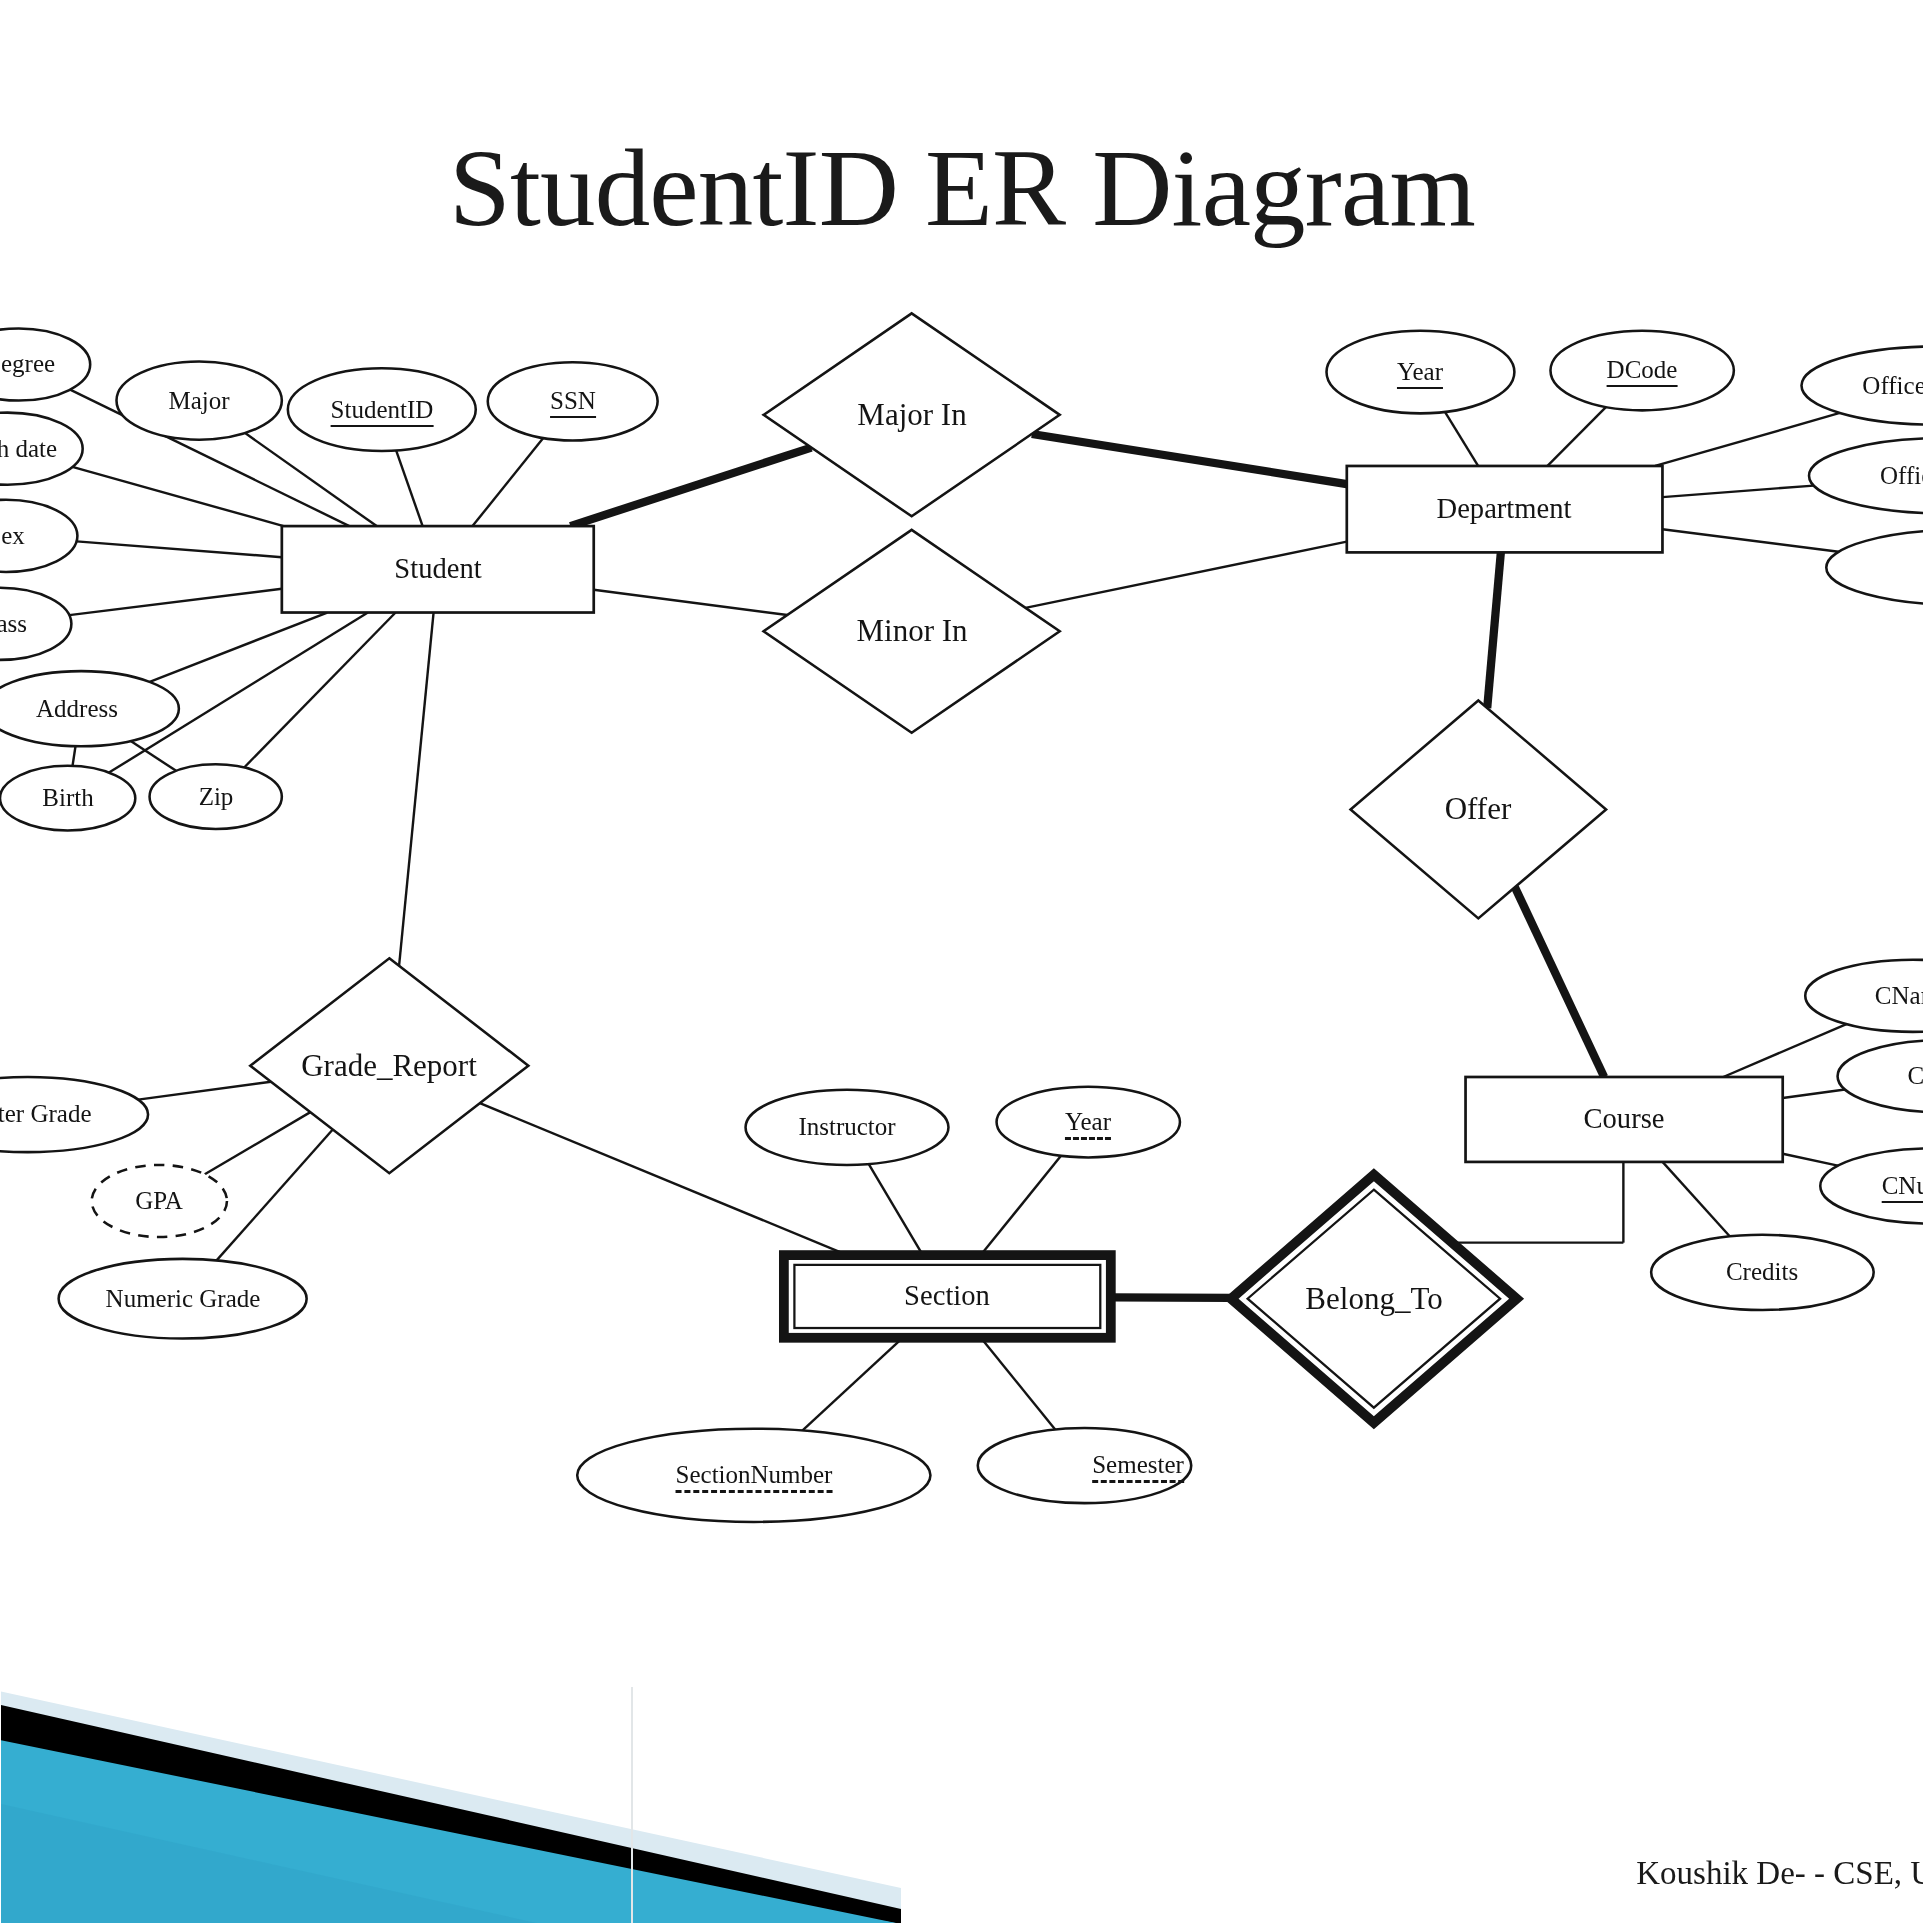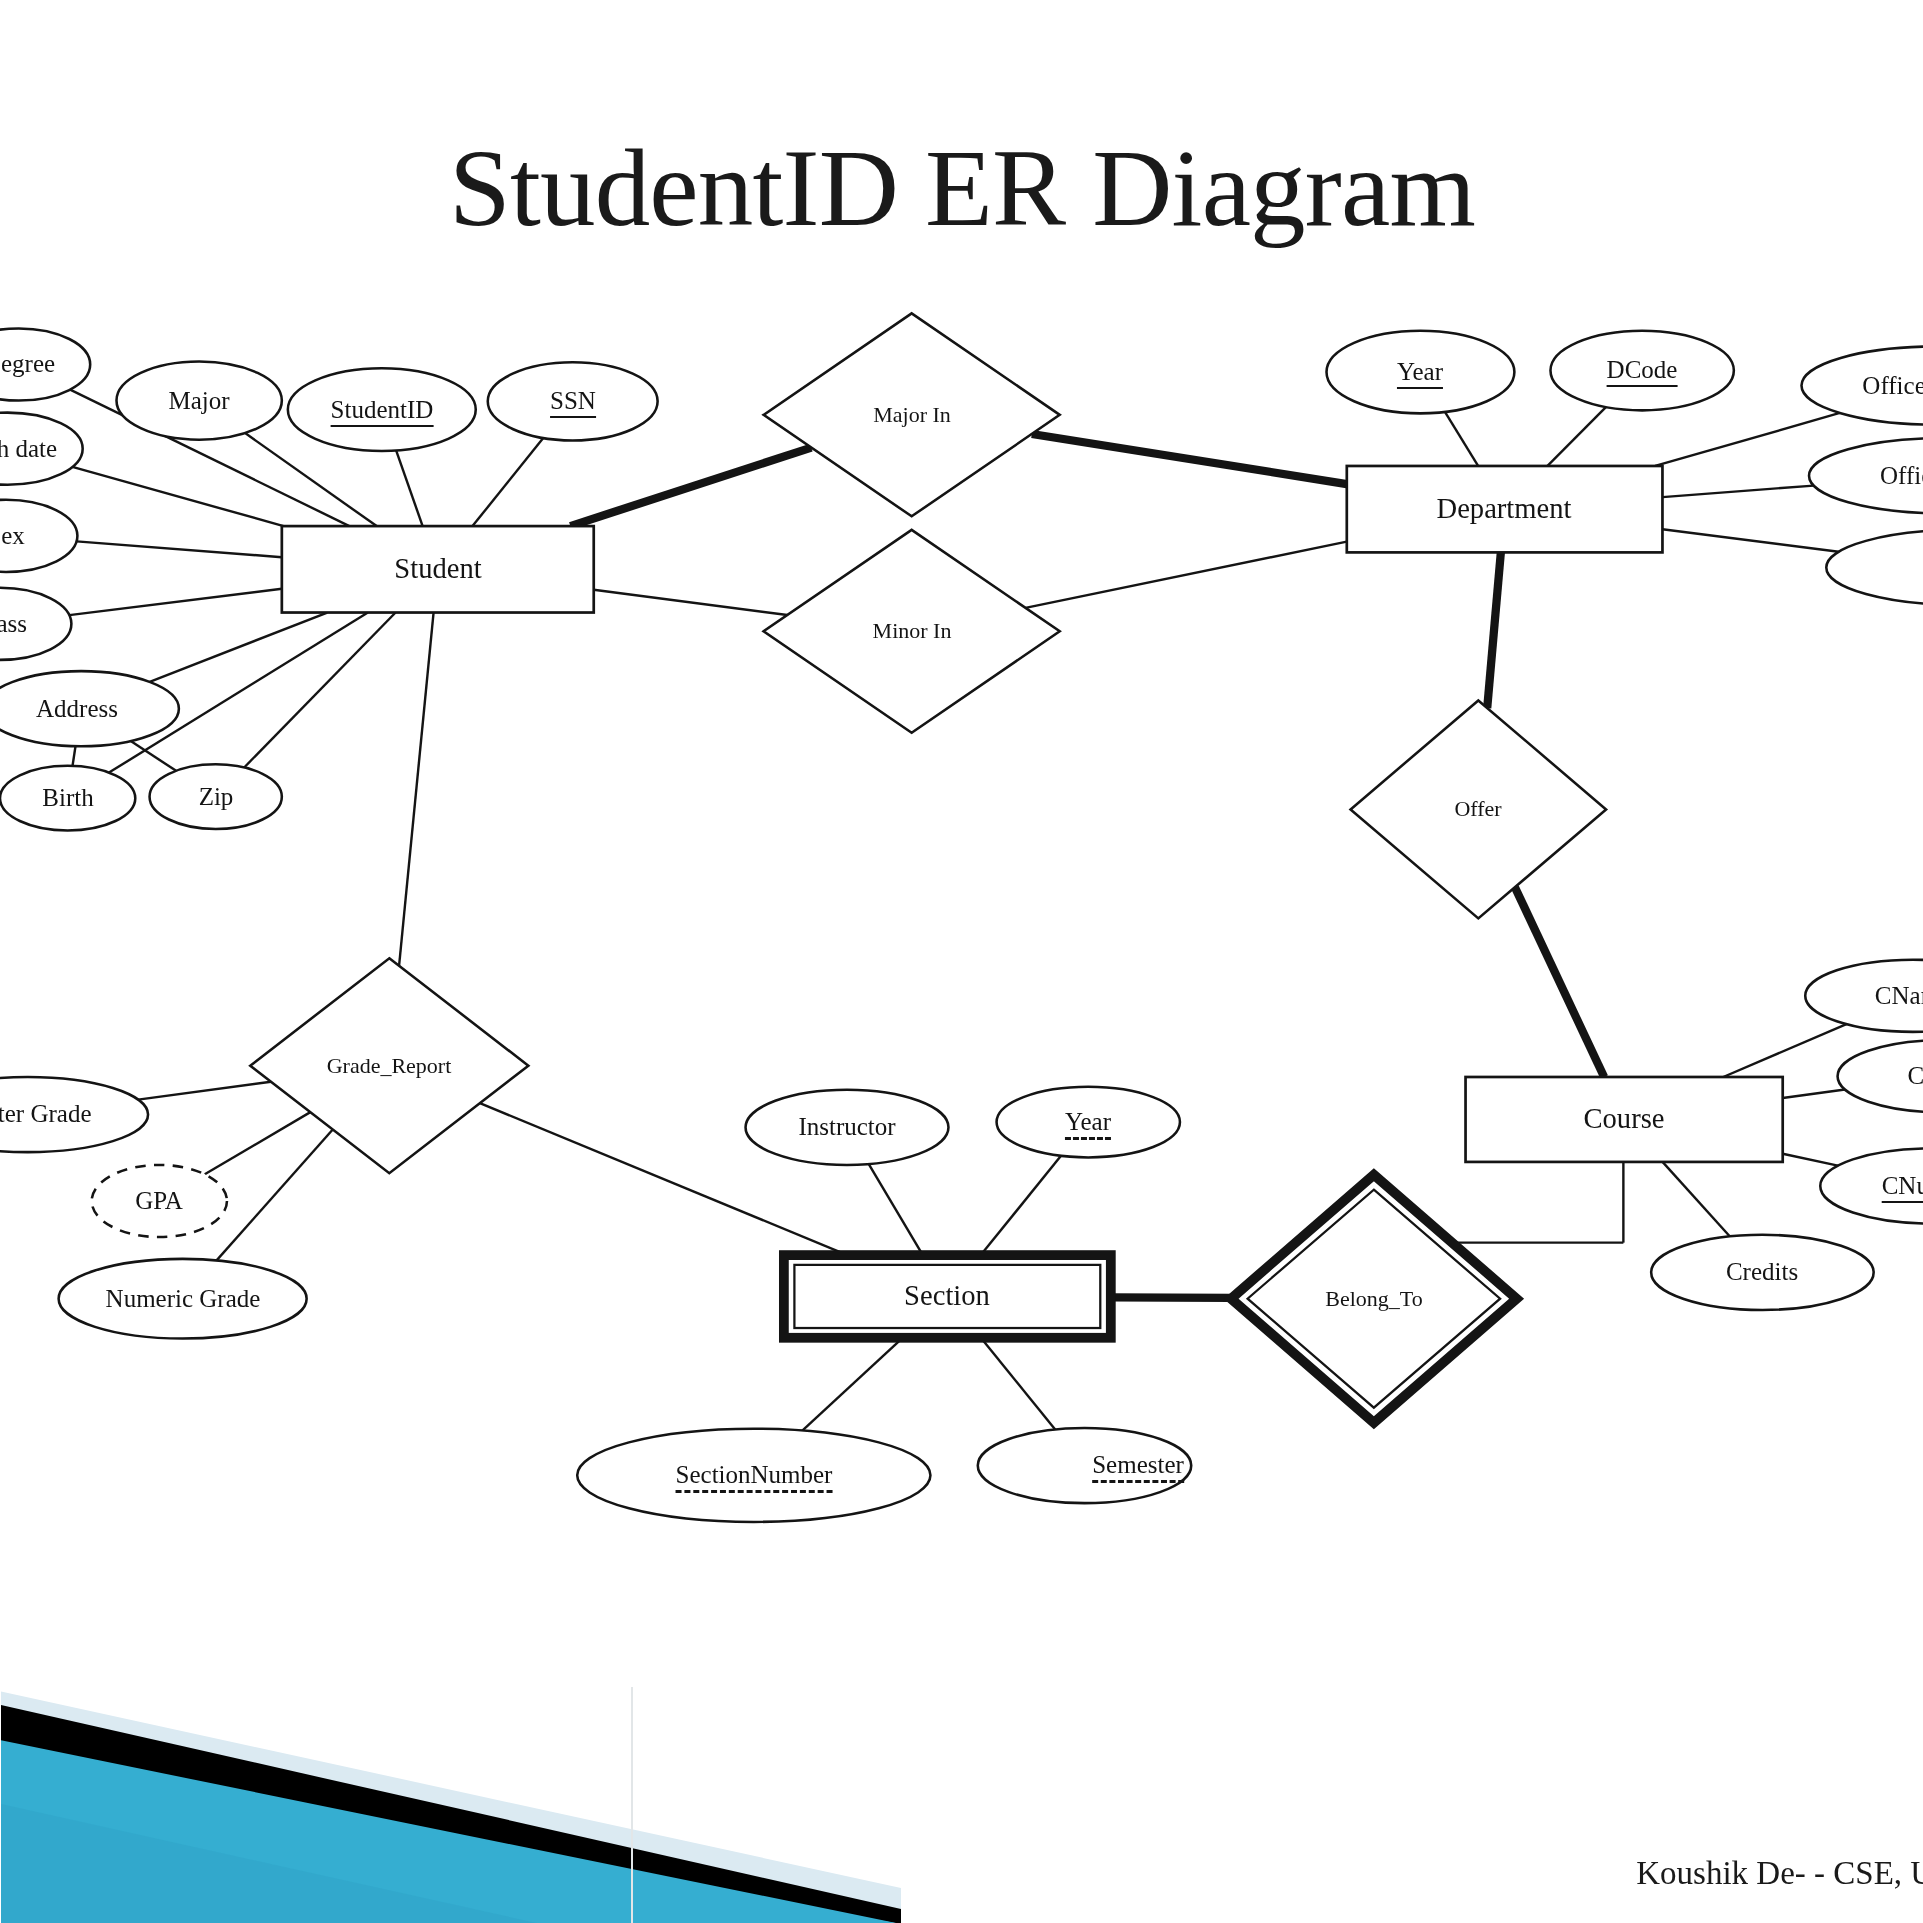--- a/index.html
+++ b/index.html
@@ -38,21 +38,21 @@
   .er-label {
     position: absolute;
     transform: translate(-50%, -50%);
     color: #141414;
     font-family: "Liberation Serif", "DejaVu Serif", serif;
     white-space: nowrap;
     text-align: center;
     pointer-events: none;
   }
   .lbl-entity   { font-size: 28.6px; }
-  .lbl-rel      { font-size: 22px; }
+  .lbl-rel      { font-size: 31px; }
   .lbl-attr     { font-size: 25px; }
   .key-underline {
     border-bottom: 2.3px solid #141414;
     padding-bottom: 1.5px;
   }
   .partial-underline {
     border-bottom: 3px dashed #141414;
     padding-bottom: 2.3px;
   }
   #footer {

